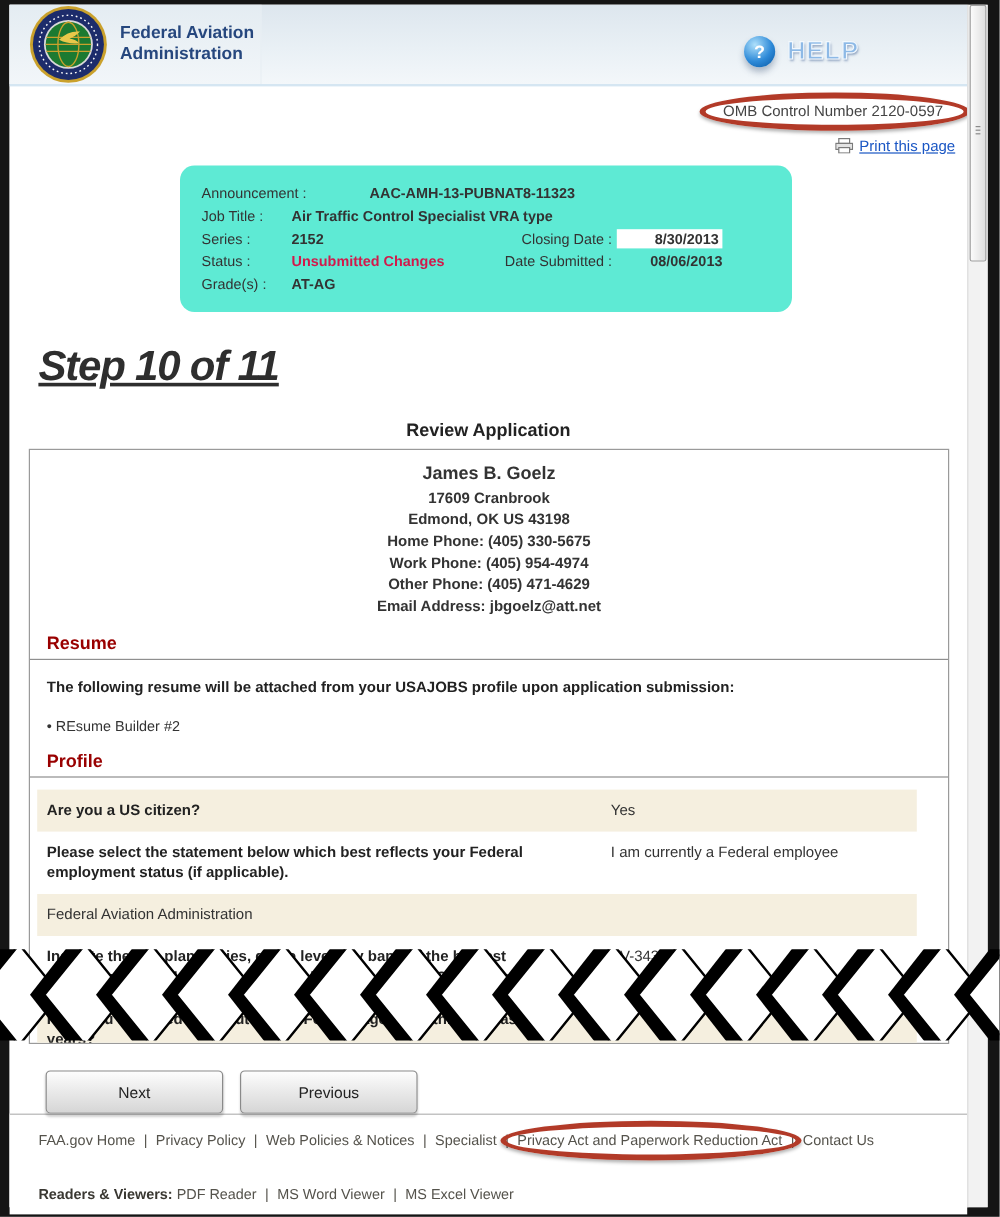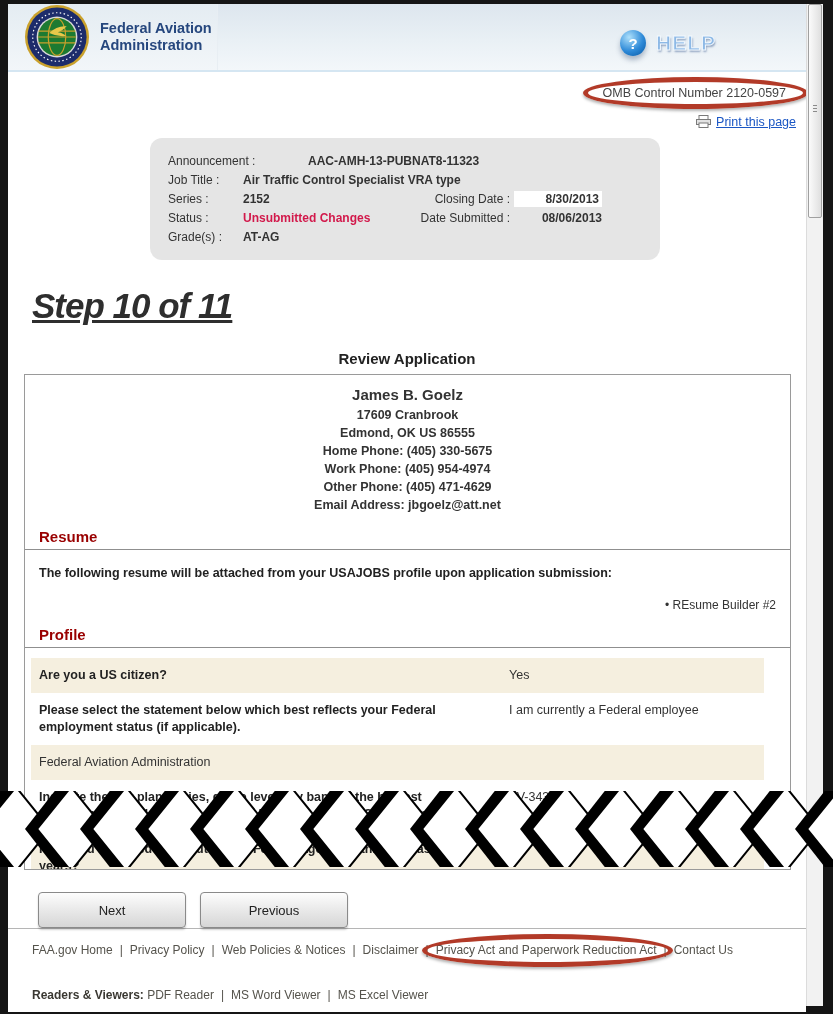--- a/index.html
+++ b/index.html
@@ -38,21 +38,21 @@
   .omb-row { text-align:right; padding-right:4px; height:34px; }
   .omb-wrap { display:inline-block; position:relative; padding:6px 16px 5px; font-size:12.5px; color:#444; }
   .oval { position:absolute; border:5px solid #b23a28; border-radius:50%; pointer-events:none;
     box-shadow:0 2px 3px rgba(0,0,0,.3); }
   .omb-wrap .oval { left:-4px; right:-6px; top:-3px; bottom:-4px; }
 
   .print-row { text-align:right; padding-right:10px; margin-top:1px; font-size:12.5px; }
   .print-row a { color:#1a56c4; text-decoration:underline; cursor:pointer; }
   .printer-icon { display:inline-block; vertical-align:-2px; margin-right:5px; }
 
-  .ann-box { width:510px; margin:9px 0 0 142px; background:#e5e5e5; border-radius:12px;
+  .ann-box { width:510px; margin:9px 0 0 142px; background:#5eead4; border-radius:12px;
     padding:15px 18px 12px 18px; font-size:12px; color:#333; }
   .ann-row { display:flex; line-height:16px; margin-bottom:3px; }
   .ann-label { flex:0 0 75px; color:#333; }
   .ann-label.wide { flex:0 0 140px; }
   .ann-label.mid  { flex:0 0 75px; }
   .ann-value { font-weight:bold; color:#333; }
   .ann-value.alert { color:#d2194b; }
   .ann-right { margin-left:auto; margin-right:40px; display:flex; }
   .ann-right .rlabel { width:112px; text-align:right; margin-right:4px; }
   .ann-right .rvalue { width:88px; text-align:right; font-weight:bold; }
@@ -63,21 +63,21 @@
 
   .review-title { text-align:center; font-size:15px; font-weight:bold; color:#222; margin-top:24px; }
 
   .review-box { width:767px; height:496px; margin:7px 0 0 16px; border:1px solid #9a9a9a;
     overflow:hidden; background:#fff; }
   .contact { text-align:center; font-weight:bold; color:#333; font-size:12.5px; line-height:18px; padding-top:9px; }
   .contact .name { font-size:15px; line-height:22px; }
   .sec-heading { color:#990000; font-size:15px; font-weight:bold; margin:14px 0 4px 14px; }
   .review-box hr { border:0; border-top:1px solid #8f8f8f; margin:2px 0 0 0; }
   .resume-note { font-weight:bold; font-size:12.5px; color:#222; margin:16px 14px 0 14px; }
-  .resume-item { font-size:12px; color:#333; margin:18px 14px 2px 14px;text-align:right; }
+  .resume-item { font-size:12px; color:#333; margin:18px 14px 2px 14px; }
   .qa { margin:10px 26px 0 6px; }
   .qa-row { display:flex; padding:9px 8px; font-size:12.5px; line-height:17px; }
   .qa-row:nth-child(odd) { background:#f5efdf; }
   .qa-q { flex:0 0 470px; padding-right:28px; font-weight:bold; color:#222; }
   .qa-a { color:#333; }
 
   
   .torn { position:absolute; left:0; top:791px; width:833px; height:76px; z-index:6; pointer-events:none; }
 
   
@@ -177,21 +177,21 @@
         </div>
 
         <div class="step-title">Step 10 of 11</div>
 
         <div class="review-title">Review Application</div>
 
         <div class="review-box">
           <div class="contact">
             <div class="name">James B. Goelz</div>
             <div>17609 Cranbrook</div>
-            <div>Edmond, OK US 86555</div>
+            <div>Edmond, OK US 43198</div>
             <div>Home Phone: (405) 330-5675</div>
             <div>Work Phone: (405) 954-4974</div>
             <div>Other Phone: (405) 471-4629</div>
             <div>Email Address: jbgoelz@att.net</div>
           </div>
 
           <div class="sec-heading">Resume</div>
           <hr>
           <div class="resume-note">The following resume will be attached from your USAJOBS profile upon application submission:</div>
           <div class="resume-item">• <span>REsume Builder #2</span></div>
@@ -223,21 +223,21 @@
         </div>
 
         <div class="btn-row">
           <button class="btn">Next</button>
           <button class="btn">Previous</button>
         </div>
       </div>
 
       <div class="footer">
         <div>
-          <a>FAA.gov Home</a><span class="fsep">|</span><a>Privacy Policy</a><span class="fsep">|</span><a>Web Policies &amp; Notices</a><span class="fsep">|</span><a>Disclaimer</a><span class="fsep">|</span><span class="circled"><a>Privacy Act and Paperwork Reduction Act</a><span class="oval"></span></span><span class="fsep">|</span><a>Contact Us</a>
+          <a>FAA.gov Home</a><span class="fsep">|</span><a>Privacy Policy</a><span class="fsep">|</span><a>Web Policies &amp; Notices</a><span class="fsep">|</span><a>Specialist</a><span class="fsep">|</span><span class="circled"><a>Privacy Act and Paperwork Reduction Act</a><span class="oval"></span></span><span class="fsep">|</span><a>Contact Us</a>
         </div>
         <div class="readers">
           <b>Readers &amp; Viewers:</b>
           <a>PDF Reader</a><span class="fsep">|</span><a>MS Word Viewer</a><span class="fsep">|</span><a>MS Excel Viewer</a>
         </div>
       </div>
     </div>
 
     <div class="scrollbar">
       <div class="scroll-thumb">

